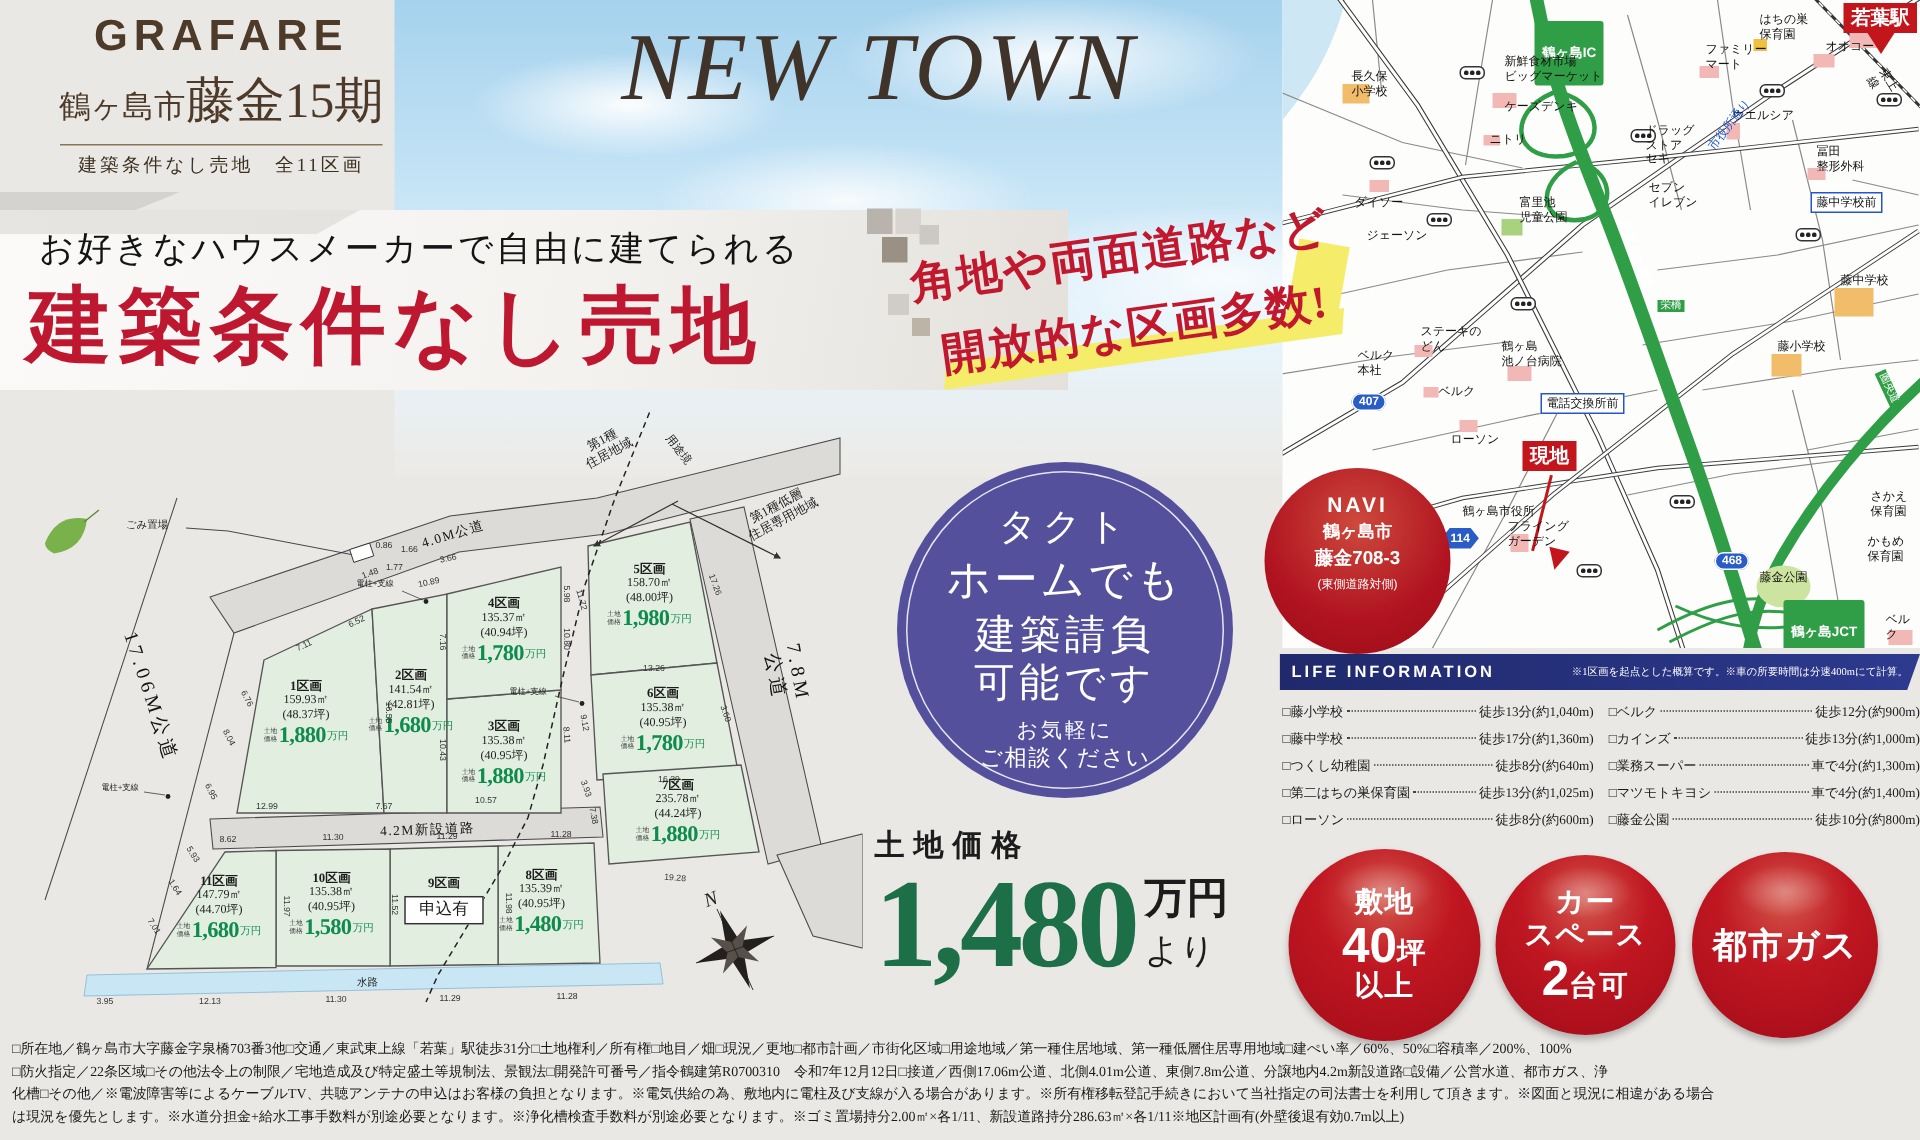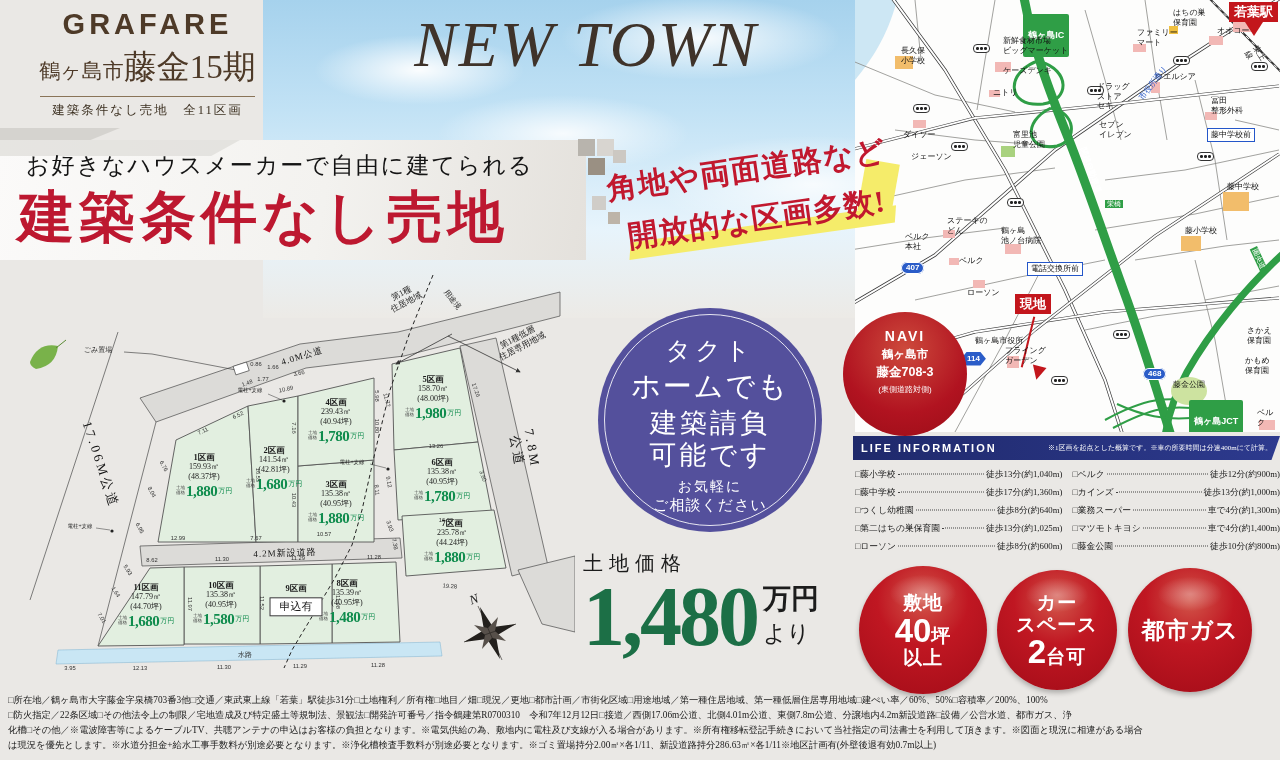--- a/index.html
+++ b/index.html
@@ -21,21 +21,21 @@
   .proj{margin-top:4px;white-space:nowrap;}
   .proj .city{font-size:21px;}
   .proj .name{font-size:33px;}
   .rule{height:1px;background:#8a7458;margin:6px 10px 5px;}
   .subt{font-size:12.5px;letter-spacing:2px;color:#3c3021;}
   .newtown{position:absolute;left:296px;top:8px;width:580px;text-align:center;
     font-style:italic;font-size:64px;letter-spacing:2px;color:#3f332a;}
   .hdr-wedge{position:absolute;left:0;top:128px;width:120px;height:22px;background:#d5d3cf;
     clip-path:polygon(0 0,100% 0,55% 100%,0 100%);}
   
-  .banner{position:absolute;left:0;top:140px;width:586px;height:120px;
+  .banner{position:absolute;left:0;top:140px;width:712px;height:120px;
     background:linear-gradient(100deg,#fbfaf9 0%,#f3f2ef 55%,#e4e1dc 100%);}
   .banner::before{content:"";position:absolute;left:0;top:0;width:240px;height:16px;
     background:#dddbd7;clip-path:polygon(0 0,100% 0,88% 100%,0 100%);opacity:.7;}
   .banner .catch{position:absolute;left:26px;top:10px;font-size:23px;letter-spacing:2px;color:#141414;}
   .banner .big{position:absolute;left:18px;top:40px;font-size:56px;font-weight:bold;
     letter-spacing:5px;color:#bd1830;}
   .sq{position:absolute;}
   
   .sidecopy{position:absolute;left:612px;top:148px;width:300px;height:130px;transform:rotate(-8deg);}
   .yellowbar{position:absolute;left:14px;top:76px;width:268px;height:17px;background:#f5ec6a;transform:skewX(-12deg);}
@@ -69,21 +69,21 @@
   .tact{position:absolute;left:598px;top:308px;width:224px;height:224px;border-radius:50%;
     background:#54509c;color:#fff;text-align:center;}
   .tact::before{content:"";position:absolute;inset:6px;border:1.5px solid rgba(255,255,255,.85);border-radius:50%;}
   .tact .t1{margin-top:26px;font-size:25px;letter-spacing:4px;}
   .tact .t2{font-size:29px;letter-spacing:2px;}
   .tact .t3,.tact .t4{font-size:27px;letter-spacing:3px;line-height:1.2;}
   .tact .s1{margin-top:6px;font-size:14px;letter-spacing:2px;}
   .tact .s2{font-size:15px;letter-spacing:1px;}
   
   .pricebox{position:absolute;left:583px;top:550px;width:280px;color:#1c1c1c;}
-  .p-label{font-size:20px;font-weight:normal;letter-spacing:6px;}
+  .p-label{font-size:20px;font-weight:bold;letter-spacing:6px;}
   .p-row{display:flex;align-items:flex-end;}
   .p-amount{font-size:84px;line-height:.95;font-weight:bold;color:#1c6f46;letter-spacing:-3px;}
   .p-unitcol{margin-left:6px;margin-bottom:8px;}
   .p-unit{font-size:28px;font-weight:bold;}
   .p-suffix{font-size:23px;}
   
   .badge{position:absolute;border-radius:50%;color:#fff;display:flex;flex-direction:column;
     align-items:center;justify-content:center;text-align:center;font-weight:bold;
     font-family:"Liberation Sans","DejaVu Sans",sans-serif;
     background:radial-gradient(circle at 50% 26%, #d2564a 0%, #c01722 40%, #a30c18 100%);
@@ -430,21 +430,21 @@
         <div class="lot-tsubo" data-interactable="false">(40.95坪)</div>
         <div class="lot-price" data-interactable="false">
           <span class="pfx" data-interactable="false">土地
 価格</span>
           <b data-interactable="false">1,880</b>
           <span class="yen" data-interactable="false">万円</span>
         </div>
       </div>
       <div class="lot-label" data-interactable="false" style="left: 336px; top: 151px;">
         <div class="lot-no" data-interactable="false">4区画</div>
-        <div class="lot-area" data-interactable="false">239.43㎡</div>
+        <div class="lot-area" data-interactable="false">135.37㎡</div>
         <div class="lot-tsubo" data-interactable="false">(40.94坪)</div>
         <div class="lot-price" data-interactable="false">
           <span class="pfx" data-interactable="false">土地
 価格</span>
           <b data-interactable="false">1,780</b>
           <span class="yen" data-interactable="false">万円</span>
         </div>
       </div>
       <div class="lot-label" data-interactable="false" style="left: 433px; top: 128px;">
         <div class="lot-no" data-interactable="false">5区画</div>
@@ -472,21 +472,21 @@
         <div class="lot-no" data-interactable="false">7区画</div>
         <div class="lot-area" data-interactable="false">235.78㎡</div>
         <div class="lot-tsubo" data-interactable="false">(44.24坪)</div>
         <div class="lot-price" data-interactable="false">
           <span class="pfx" data-interactable="false">土地
 価格</span>
           <b data-interactable="false">1,880</b>
           <span class="yen" data-interactable="false">万円</span>
         </div>
       </div>
-      <div class="lot-label" data-interactable="false" style="left: 347px; top: 332px;">
+      <div class="lot-label" data-interactable="false" style="left: 361px; top: 332px;">
         <div class="lot-no" data-interactable="false">8区画</div>
         <div class="lot-area" data-interactable="false">135.39㎡</div>
         <div class="lot-tsubo" data-interactable="false">(40.95坪)</div>
         <div class="lot-price" data-interactable="false">
           <span class="pfx" data-interactable="false">土地
 価格</span>
           <b data-interactable="false">1,480</b>
           <span class="yen" data-interactable="false">万円</span>
         </div>
       </div>

